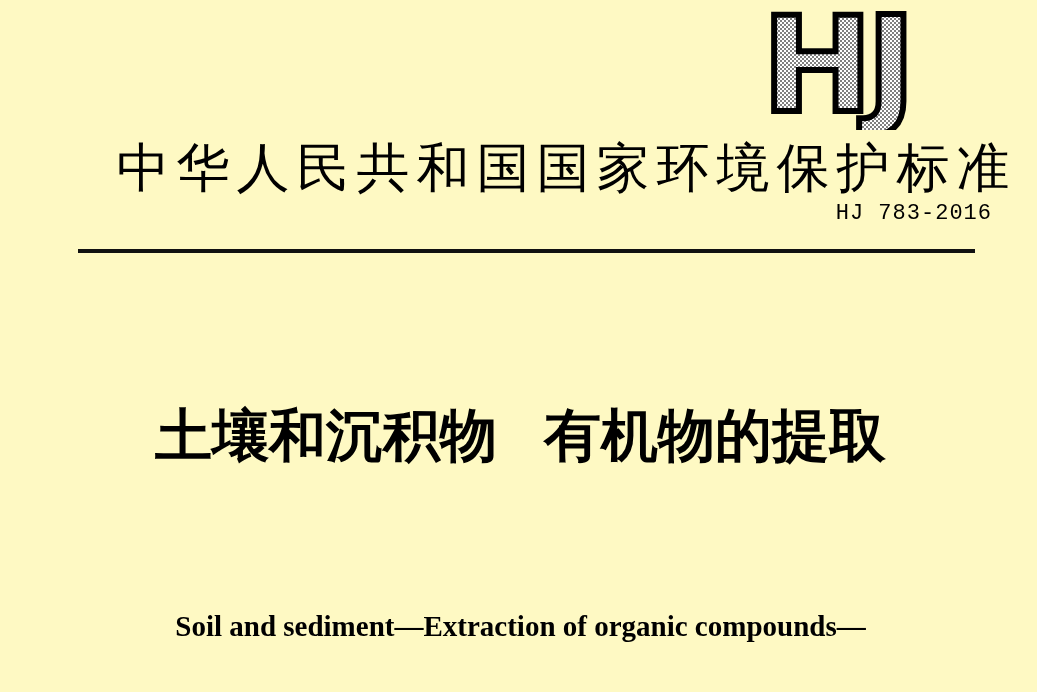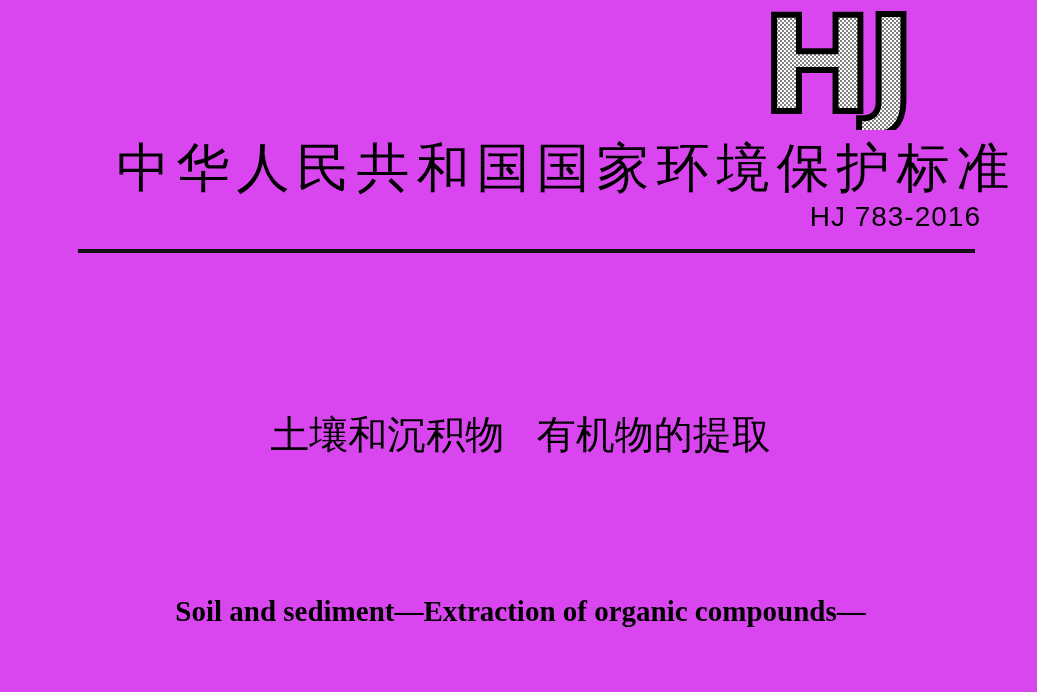--- a/index.html
+++ b/index.html
@@ -1,20 +1,20 @@
 <!DOCTYPE html>
 <html><head>
 <meta charset="utf-8">
 <style>
   html, body { margin: 0; padding: 0; background: #ffffff; }
   .page {
     position: relative;
     width: 1037px;
     height: 692px;
-    background: #d946ef;
+    background: #fef9c3;
     color: #000000;
     overflow: hidden;
     font-family: "Liberation Serif", serif;
   }
 
   .hj-logo {
     position: absolute;
     left: 766px;
     top: 10px;
   }
@@ -30,62 +30,62 @@
     letter-spacing: 7px;
     text-align: center;
     white-space: nowrap;
     color: #000000;
     margin-left: 46px;
   }
 
   .std-number {
     position: absolute;
     top: 201px;
-    right: 56px;
-    font-family: Liberation Sans, sans-serif;
-    font-size: 28px;
+    right: 45px;
+    font-family: Liberation Mono, monospace;
+    font-size: 22px;
     letter-spacing: 1px;
     color: #000000;
   }
 
   .rule {
     position: absolute;
     left: 78px;
     top: 249px;
     width: 897px;
     height: 4px;
     background: #111111;
   }
 
   .title-cn {
     position: absolute;
     left: 68px;
     width: 905px;
     text-align: center;
     font-family: "Liberation Sans", sans-serif;
-    font-weight: normal;
-    font-size: 39px;
+    font-weight: bold;
+    font-size: 57px;
     line-height: 66px;
     color: #000000;
   }
   .title-cn-1 { top: 402px; word-spacing: 0.55em; }
   .title-cn-2 { top: 490px; }
 
   .title-en {
     position: absolute;
     left: 68px;
     width: 905px;
     text-align: center;
     font-family: "Liberation Serif", serif;
     font-weight: bold;
     font-size: 29px;
     line-height: 34px;
     color: #000000;
   }
-  .title-en-1 { top: 594px; }
+  .title-en-1 { top: 609px; }
   .title-en-2 { top: 636px; }
 </style>
 </head>
 <body>
 
 <div class="page">
 
   <svg class="hj-logo" width="196" height="120" viewBox="0 0 196 120" aria-hidden="true">
     <defs>
       <pattern id="halftone" width="4" height="4" patternUnits="userSpaceOnUse">

